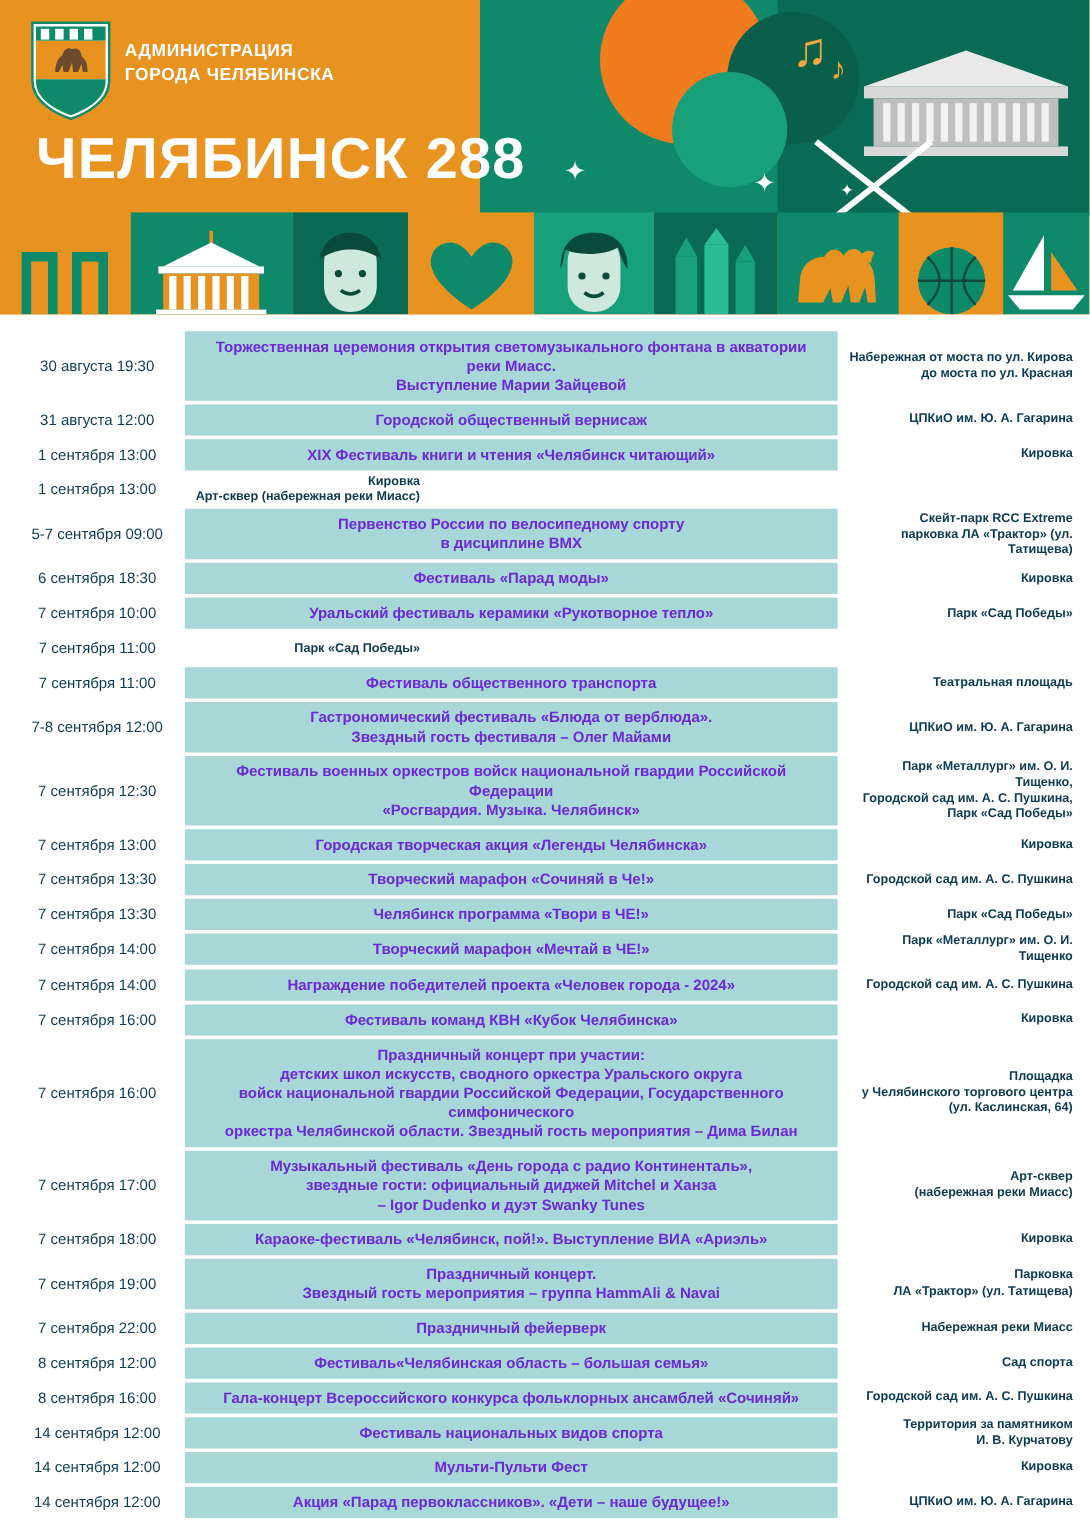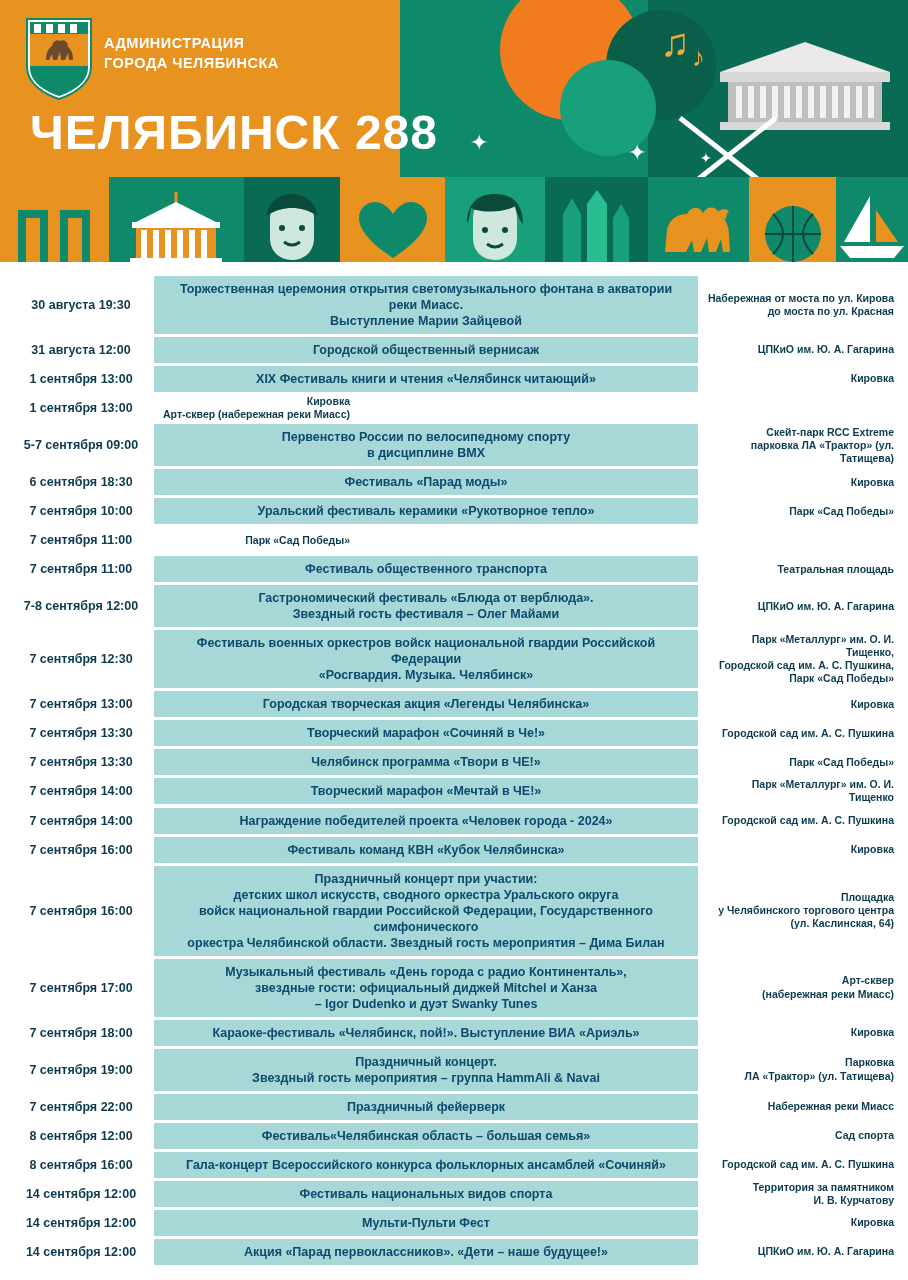--- a/index.html
+++ b/index.html
@@ -91,28 +91,28 @@
     align-items:center;
     margin-bottom:3px;
     min-height:26px;
   }
   .col-time{
     width:140px;
     flex:0 0 140px;
     text-align:center;
     color:#0c3a4f;
     font-size:12.5px;
-    font-weight:bold;
+    font-weight:normal;
     padding-right:6px;
     box-sizing:border-box;
   }
   .col-event{
     flex:1 1 auto;
     background:#a7d7d7;
-    color:#0c4a6e;
+    color:#6d28d9;
     font-size:12.5px;
     font-weight:bold;
     text-align:center;
     padding:5px 20px;
     box-sizing:border-box;
     line-height:1.28;
     border-radius:1px;
   }
   .col-place{
     width:196px;

